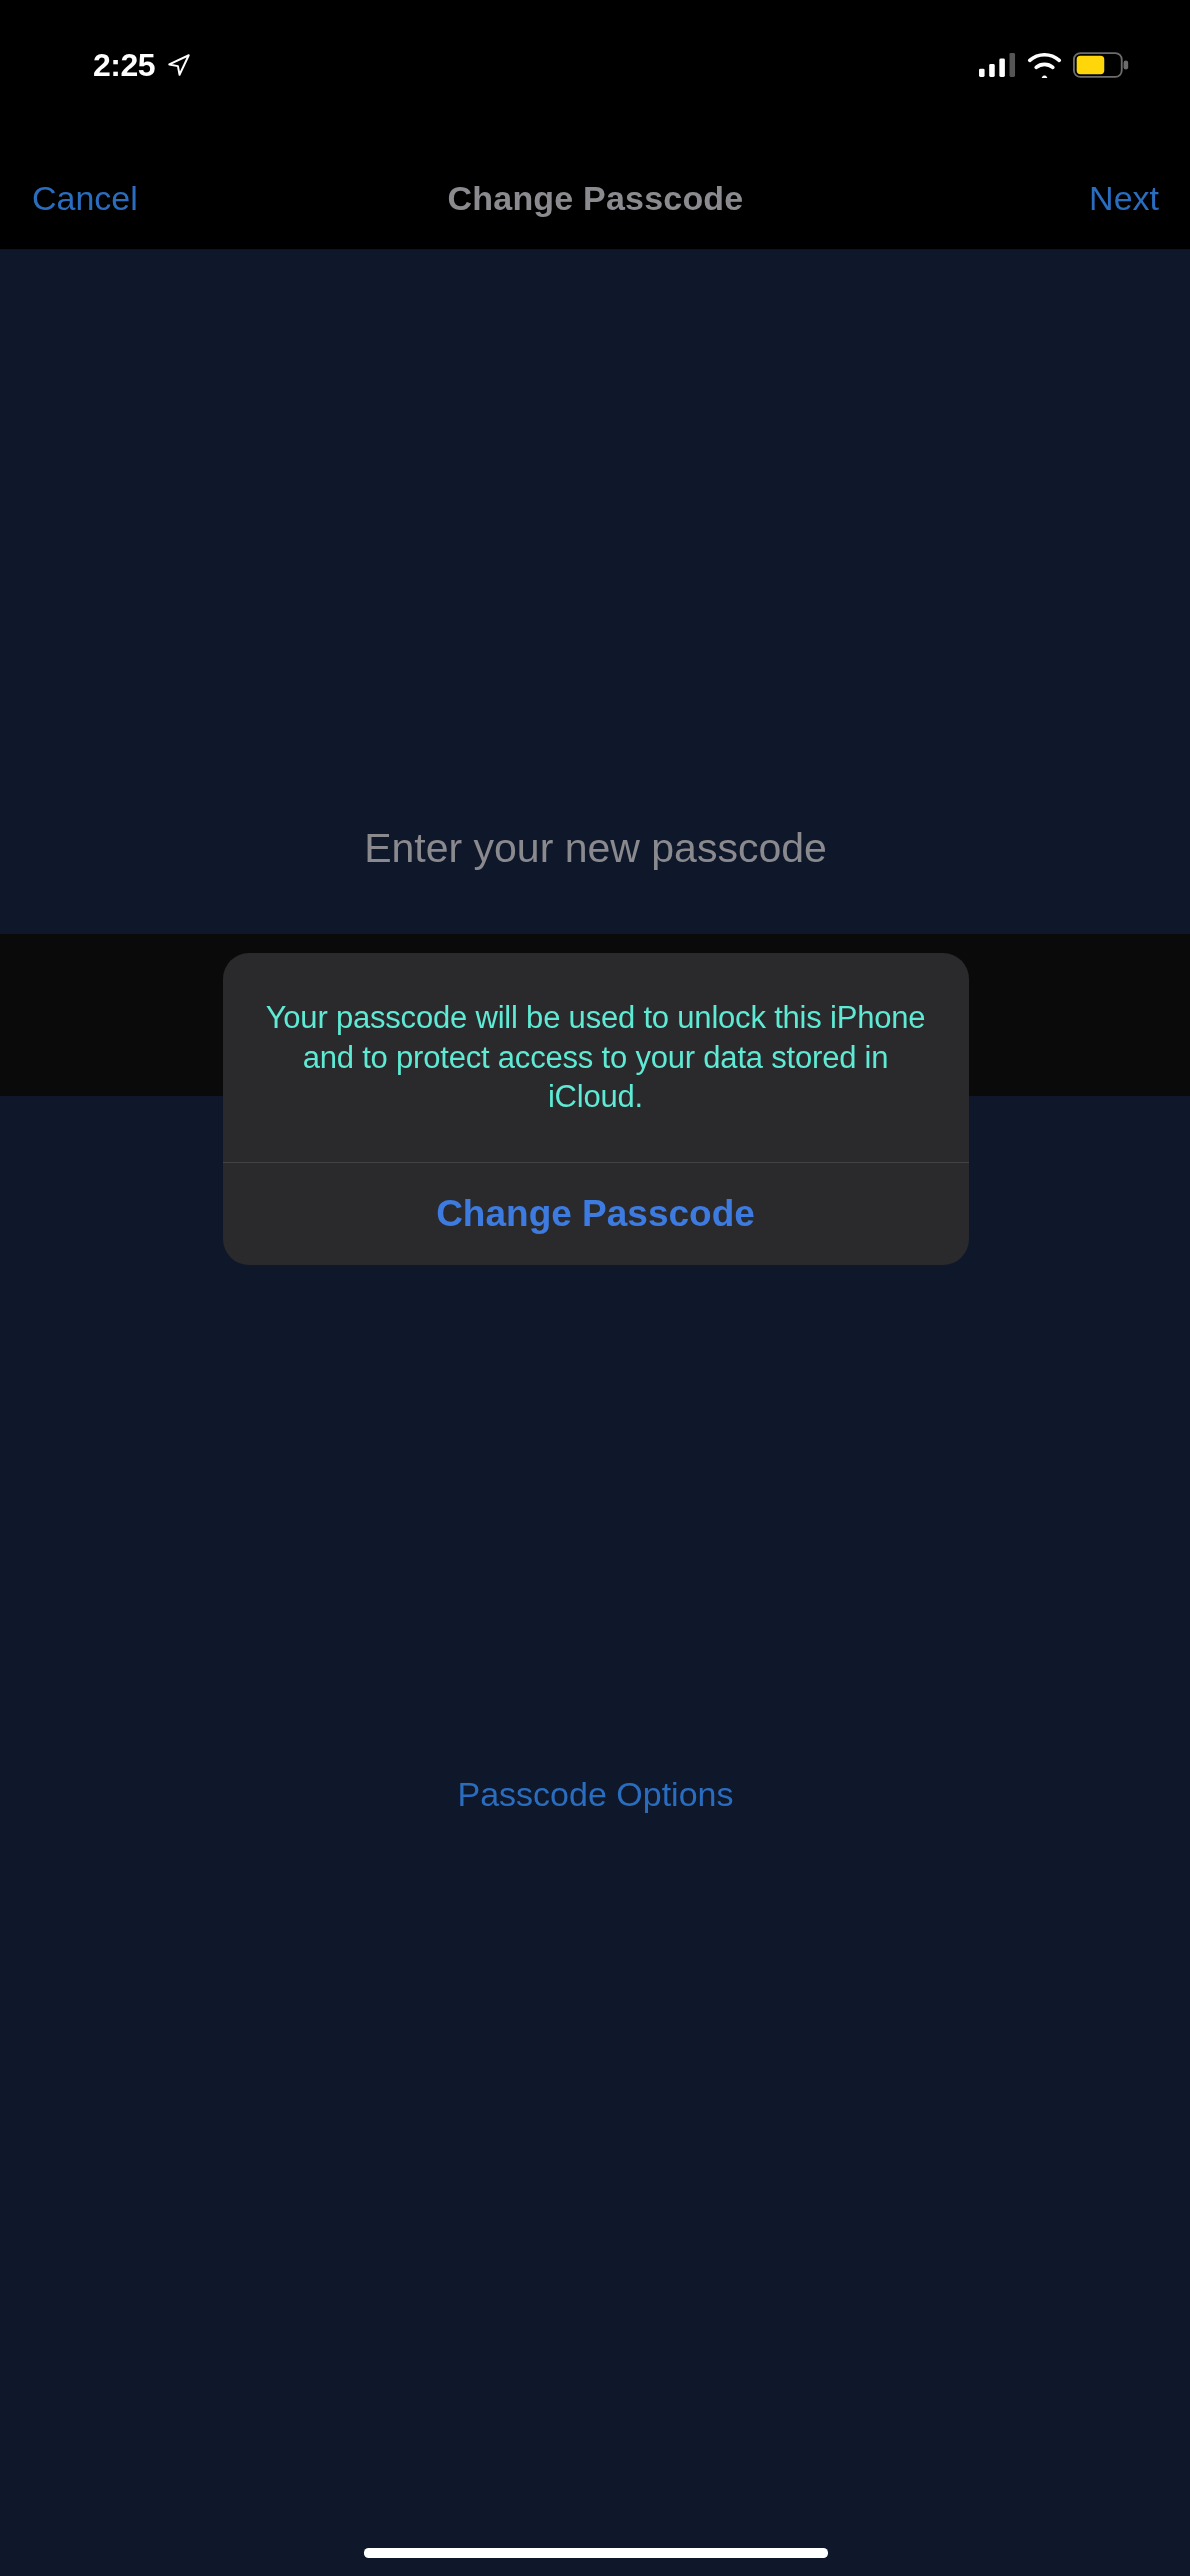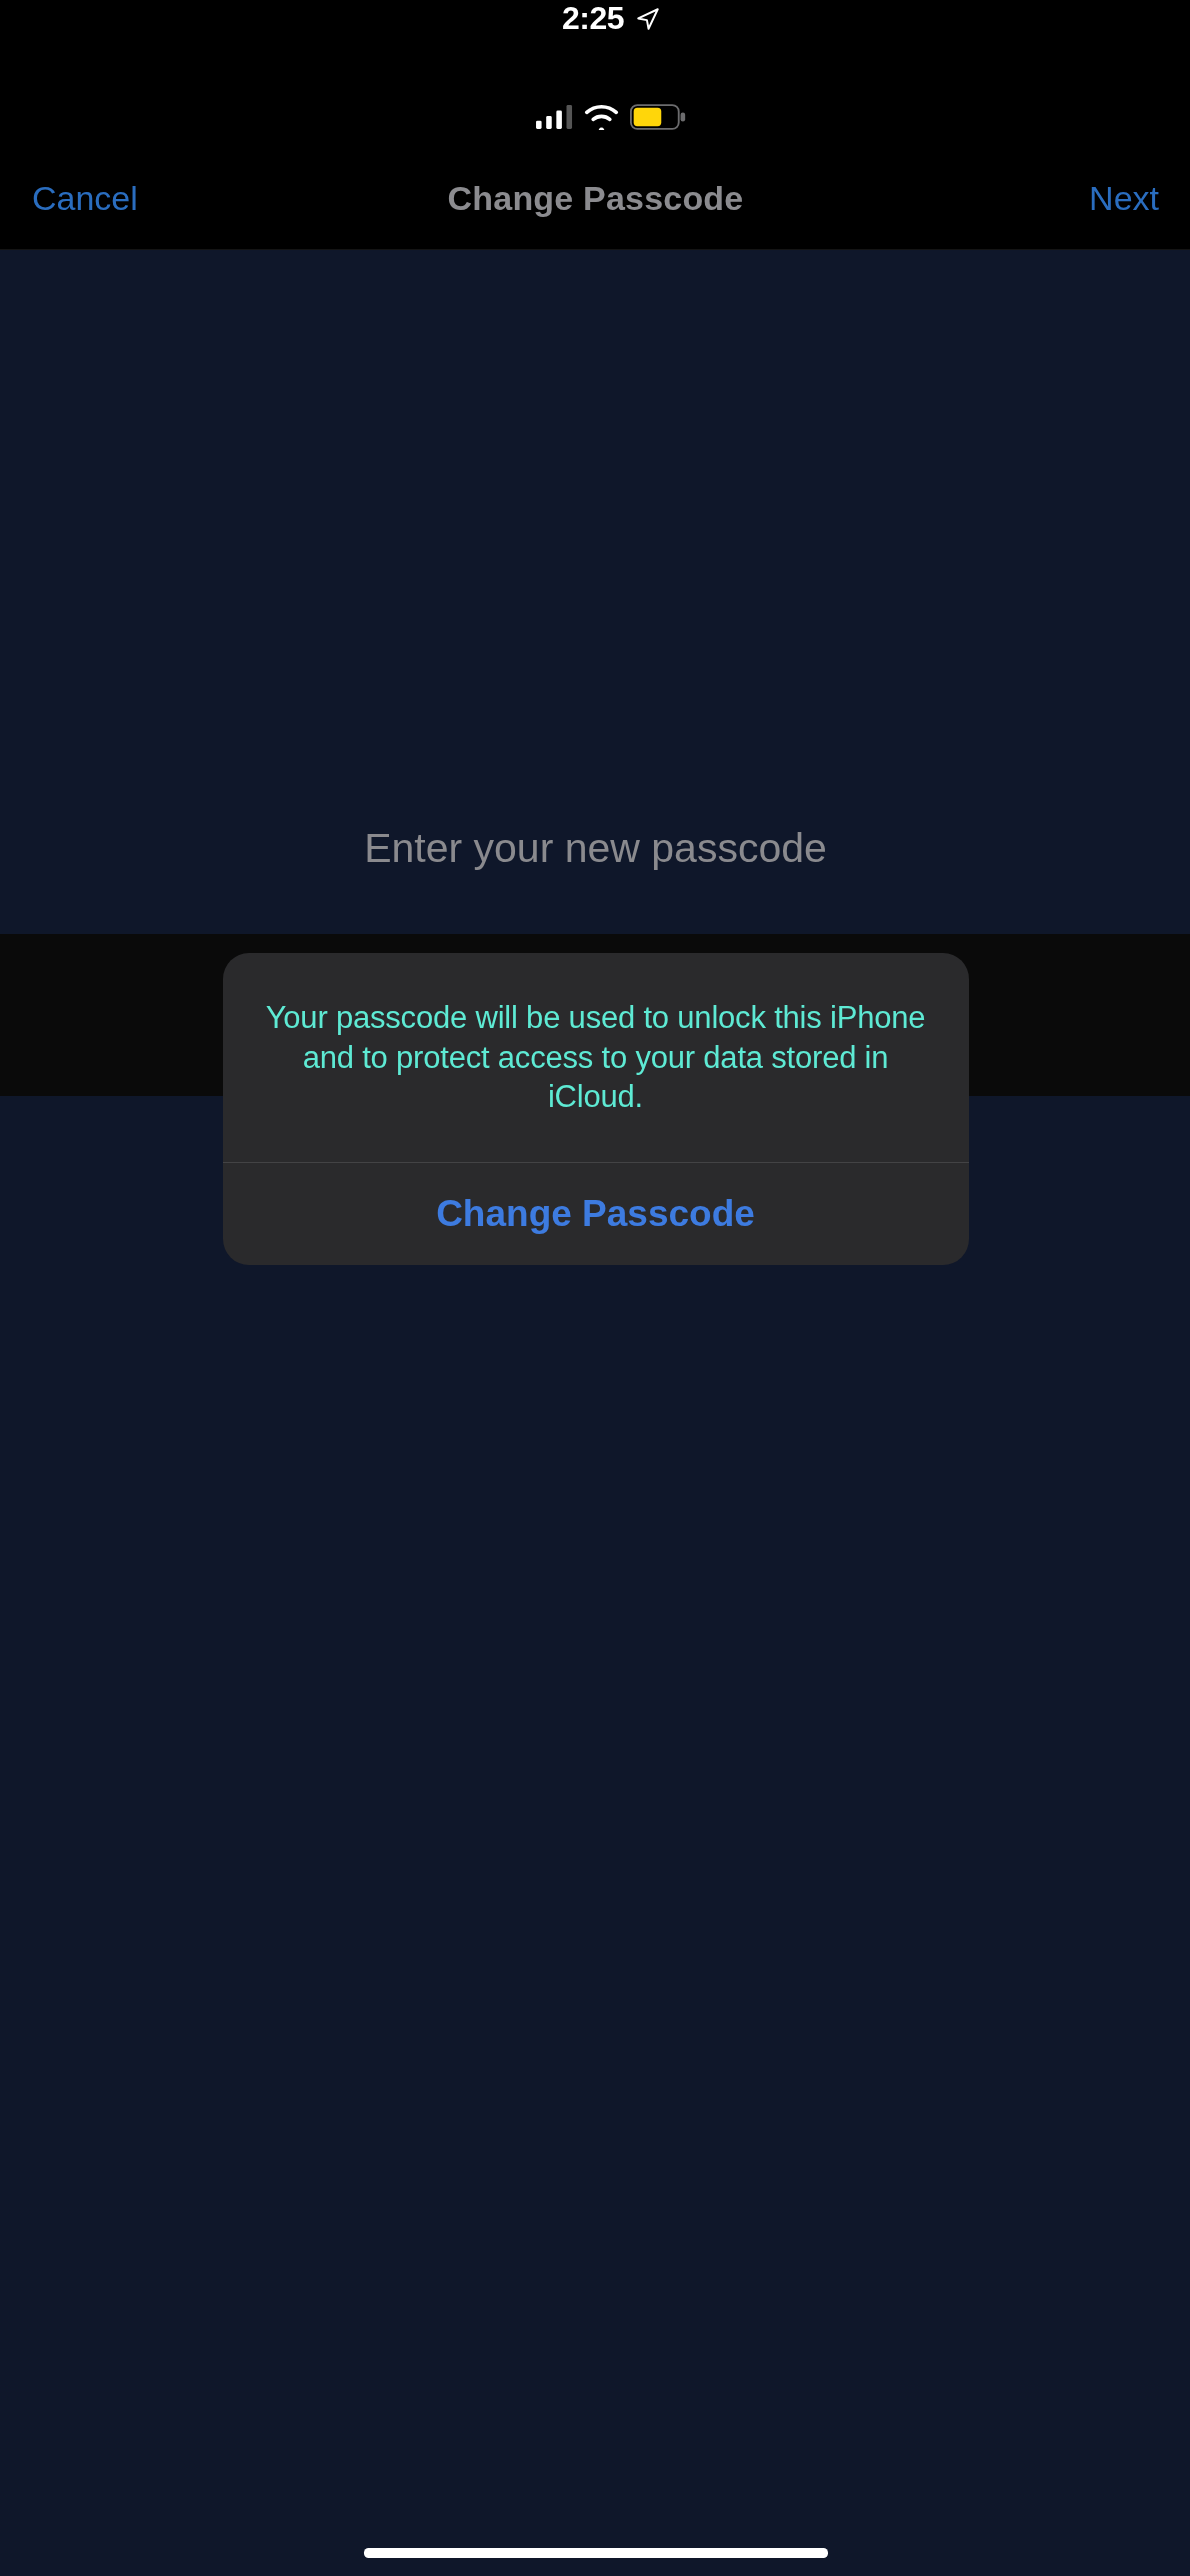--- a/index.html
+++ b/index.html
@@ -26,21 +26,20 @@
       right: 0;
       height: 130px;
       display: flex;
       align-items: center;
       justify-content: space-between;
       padding: 0 61px 0 93px;
       font-size: 30px;
       font-weight: 600;
       color: #fff;
       z-index: 10;
-      flex-direction: column;
     }
     .status-left {
       display: flex;
       align-items: center;
       gap: 11px;
     }
     .status-time {
       font-size: 32px;
       font-weight: 600;
       letter-spacing: -0.5px;
@@ -233,20 +232,21 @@
 
 <div class="nav-bar">
   <span class="nav-btn">Cancel</span>
   <span class="nav-title">Change Passcode</span>
   <span class="nav-btn">Next</span>
 </div>
 
 <div class="content">
   <div class="enter-prompt">Enter your new passcode</div>
   <div class="passcode-field-area"></div>
+  <div class="passcode-options">Passcode Options</div>
 </div>
 
 <div class="alert-backdrop"></div>
 <div class="alert">
   <div class="alert-body">
     <div class="alert-message">Your passcode will be used to unlock this iPhone and to protect access to your data stored in iCloud.</div>
   </div>
   <div class="alert-divider"></div>
   <div class="alert-action">Change Passcode</div>
 </div>

